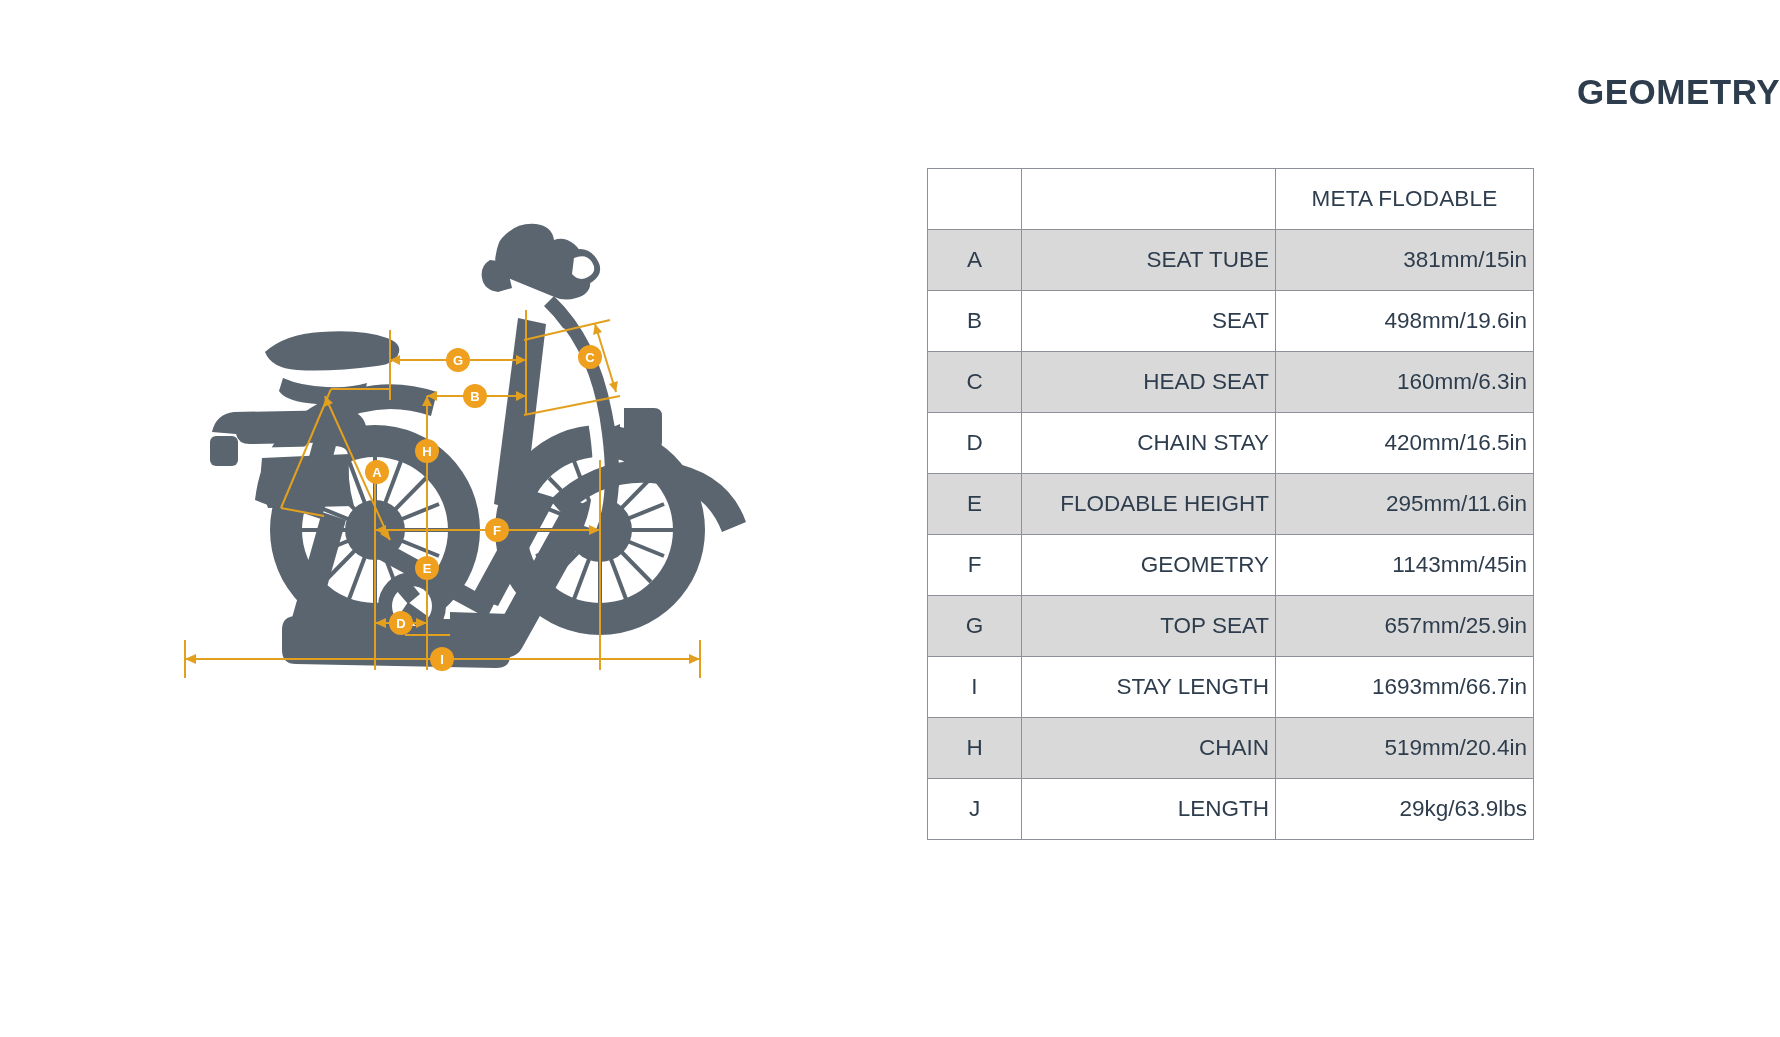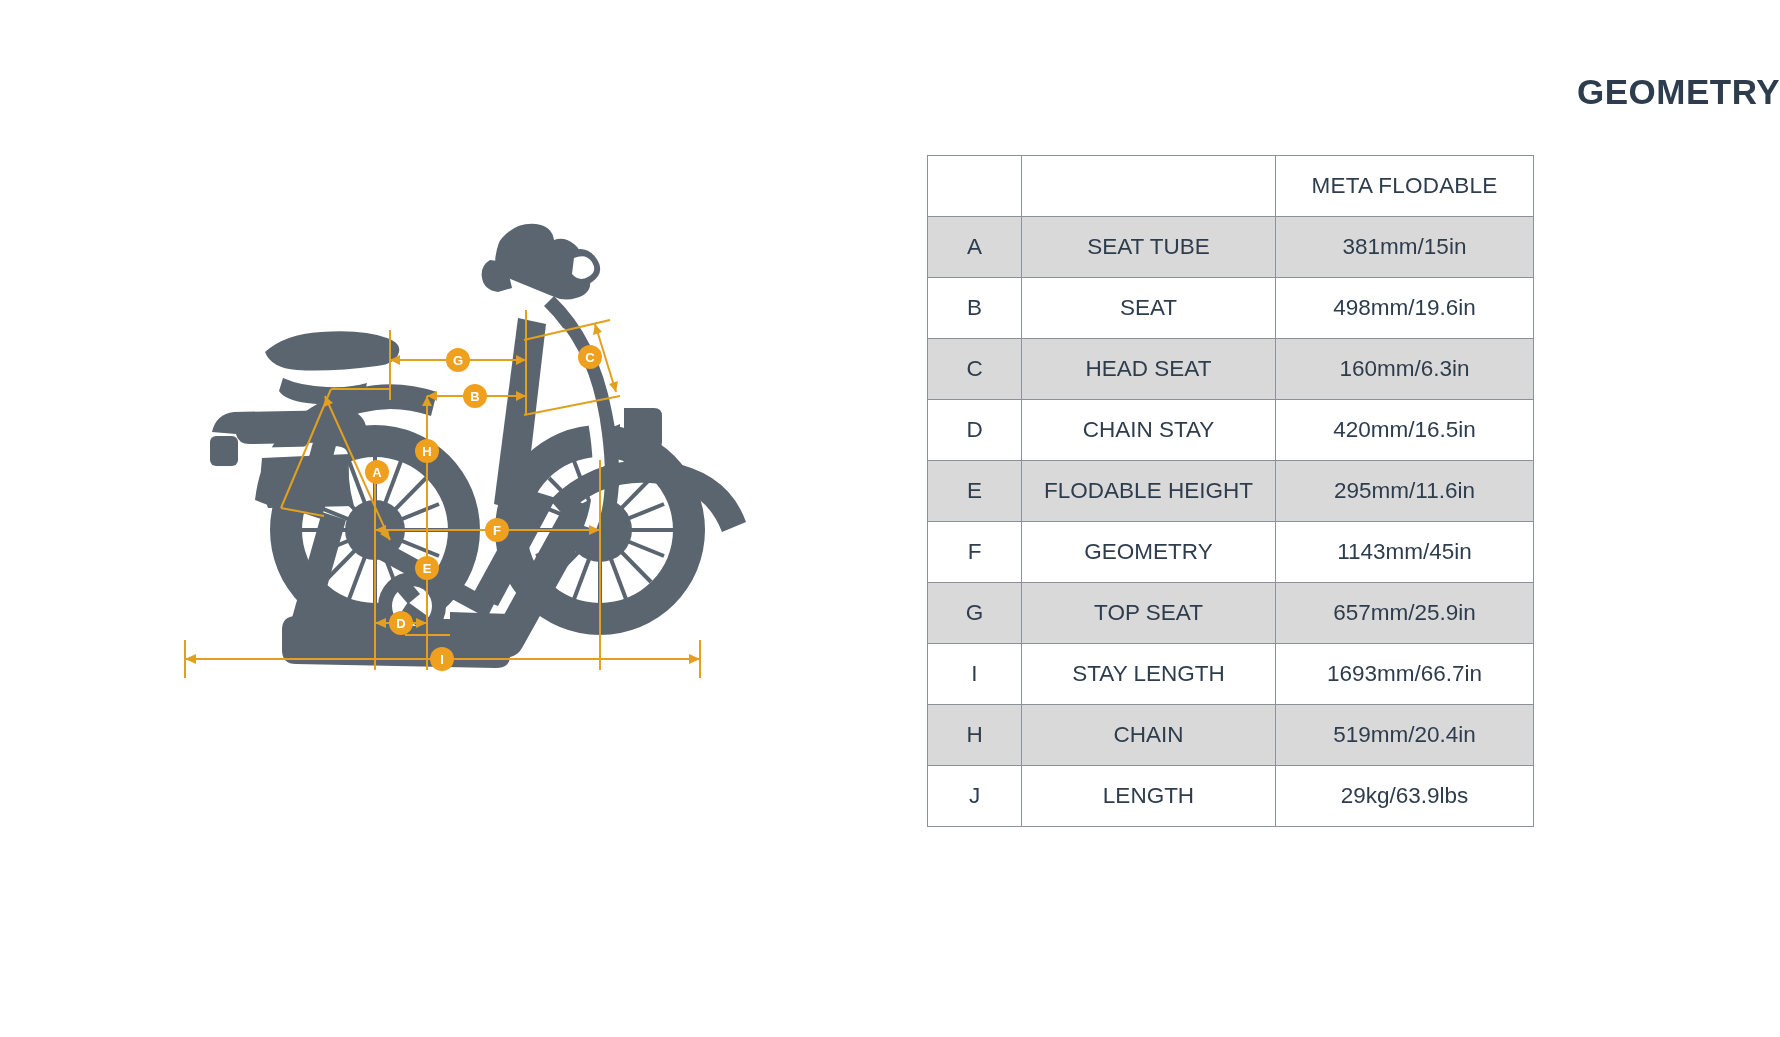--- a/index.html
+++ b/index.html
@@ -25,21 +25,21 @@
     text-align:right;
     font-size:35px;
     font-weight:bold;
     letter-spacing:.5px;
     color:#2e3d4d;
     font-family:"Liberation Sans", sans-serif;
   }
 
   #geometry-table{
     position:absolute;
-    left:47px;top:155px;
+    left:47px;top:168px;
     width:606px;
     border-collapse:collapse;
     table-layout:fixed;
     border-radius:22px;
   }
   #geometry-table col.c-letter{width:94px;}
   #geometry-table col.c-name{width:254px;}
   #geometry-table col.c-value{width:258px;}
 
   #geometry-table td,#geometry-table th{
@@ -54,22 +54,22 @@
     box-sizing:border-box;
   }
   .head-row td{background:#ffffff;height:52px;}
   .head-blank{border-right-color:#8d9298;}
   .head-value{text-align:center;font-size:25px;letter-spacing:.2px;}
 
   .row-shaded td{background:#d9d9d9;}
   .row-plain td{background:#ffffff;}
 
   .cell-letter{text-align:center;font-size:23px;}
-  .cell-name{text-align:center;padding-left:27px;font-size:23px;}
-  .cell-value{text-align:center;font-size:23px;}
+  .cell-name{text-align:right;padding-left:27px;font-size:23px;}
+  .cell-value{text-align:right;font-size:23px;}
 
   
 </style>
 </head>
 <body>
 
 <div class="stage">
 
   <div id="diagram-panel">
 

